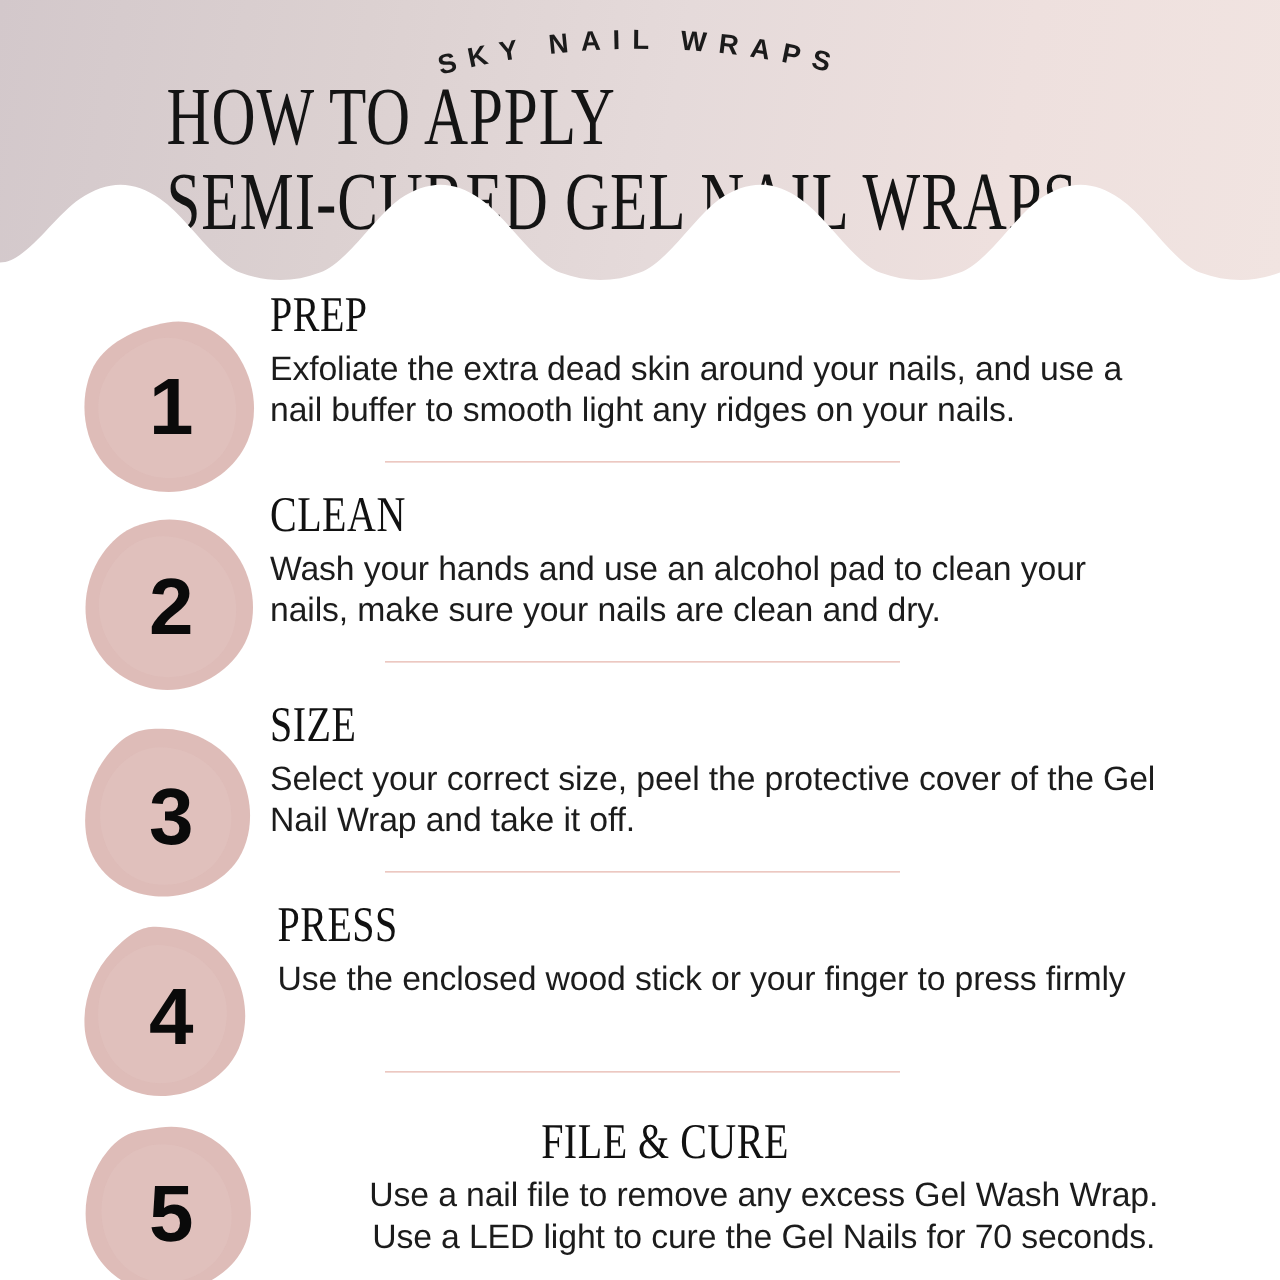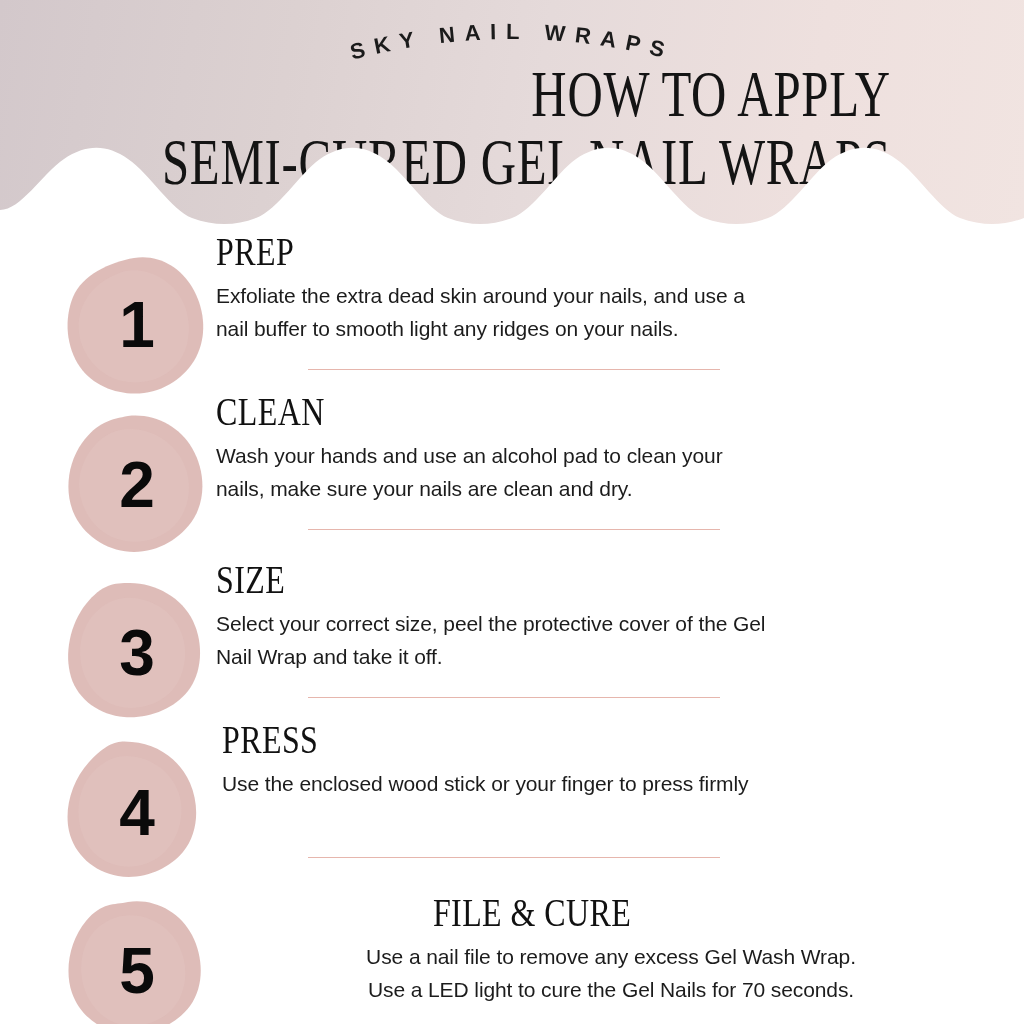--- a/index.html
+++ b/index.html
@@ -52,21 +52,21 @@
     font-weight: 700;
     letter-spacing: 9.5px;
     fill: #1b1b1b;
   }
 
   .title-block {
     position: absolute;
     left: 0;
     top: 62px;
     width: 1024px;
-    text-align: right;
+    text-align: left;
     line-height: 1;
   }
   .title-line {
     font-family: "Liberation Serif", "DejaVu Serif", serif;
     color: #141414;
     font-weight: 400;
     letter-spacing: 1px;
     transform: scaleX(0.74);
     transform-origin: center center;
     white-space: nowrap;
@@ -124,21 +124,21 @@
     color: #111111;
     letter-spacing: 0.5px;
     transform: scaleX(0.80);
     transform-origin: left center;
     white-space: nowrap;
     line-height: 40px;
     margin: 0 0 7px 0;
   }
   .step-body {
     font-family: "Liberation Sans", sans-serif;
-    font-size: 21px;
+    font-size: 27px;
     color: #1c1c1c;
     line-height: 33px;
     letter-spacing: -0.1px;
     margin: 0;
   }
   .divider {
     position: absolute;
     height: 1px;
     background: #e6b6ad;
   }

